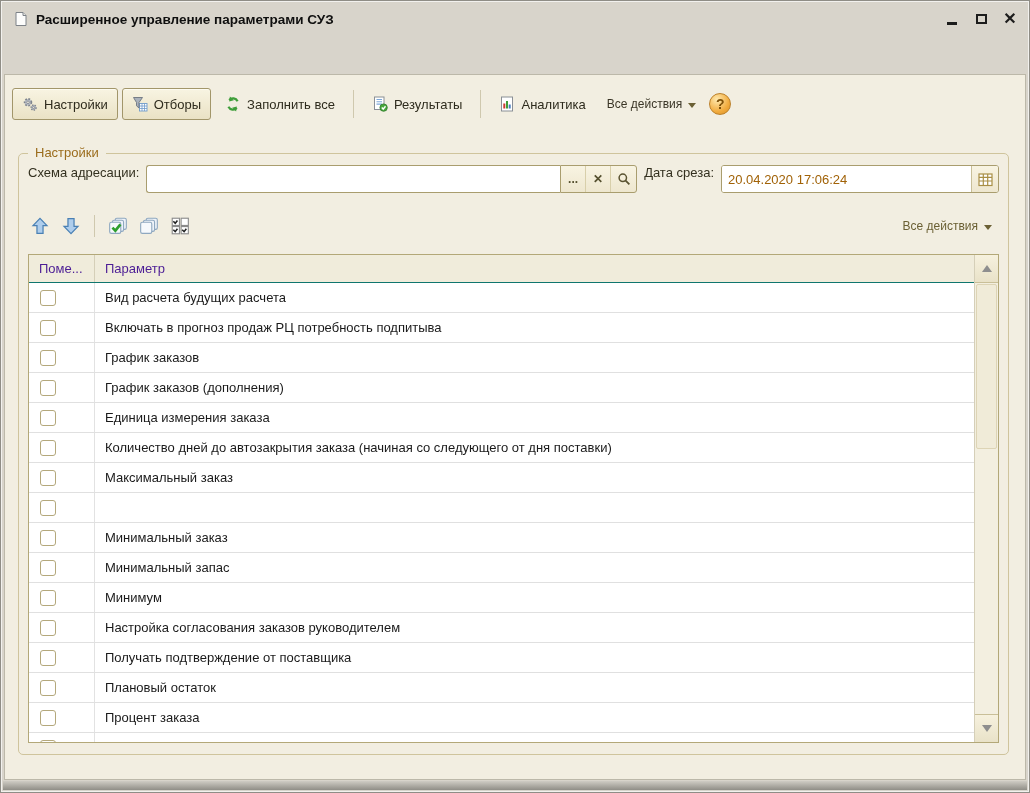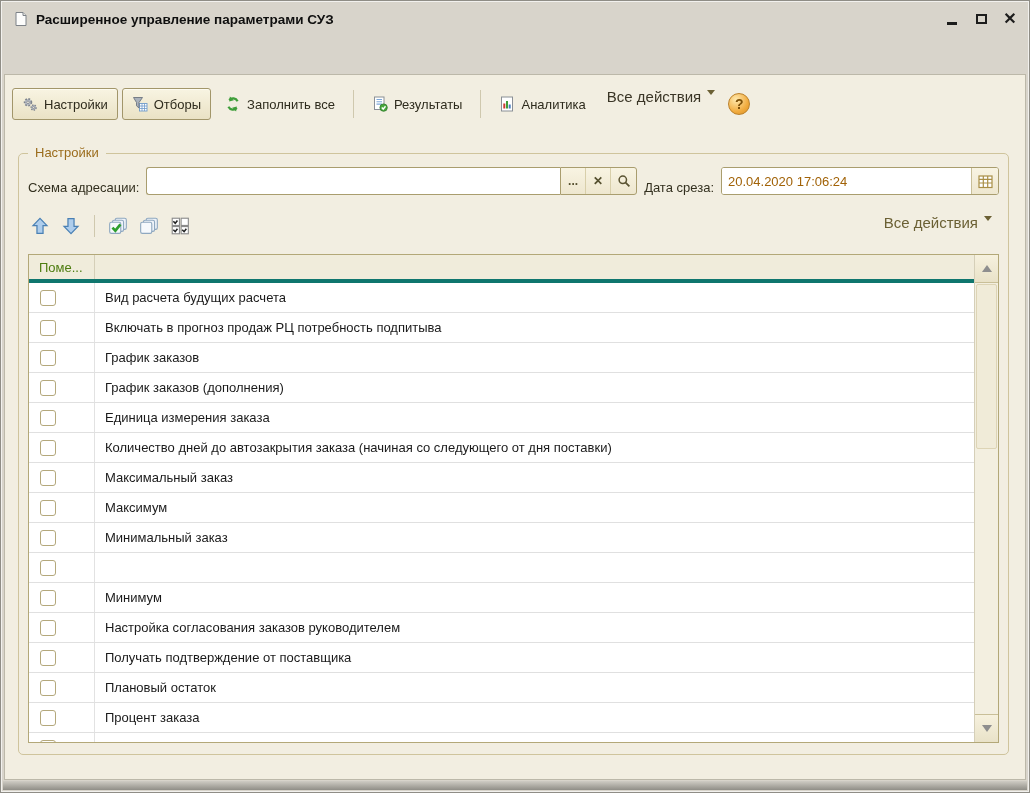--- a/index.html
+++ b/index.html
@@ -29,38 +29,38 @@
 
   
   .mtb { position:absolute; top:0; left:0; right:0; height:56px;
     display:flex; align-items:center; gap:4px; padding:10px 7px 8px; }
   .tb-btn { display:inline-flex; align-items:center; gap:6px; height:32px; padding:0 9px;
     font-family:inherit; font-size:13px; color:#2e2b1d; background:transparent;
     border:1px solid transparent; border-radius:3px; cursor:default; white-space:nowrap; }
   .tb-btn.pressed { background:linear-gradient(#f8f4e2,#eae2c5);
     border-color:#a2966a; box-shadow: inset 0 1px 0 #fdfbf1; }
   .tb-sep { width:1px; height:28px; background:#cfc8ae; margin:0 4px; }
-  .all-actions { display:inline-flex; gap:6px; height:32px; padding:0 7px;
-    font-size:15px; color:#3a3526; cursor:default; white-space:nowrap; }
+  .all-actions { display:inline-flex; align-items:center; gap:6px; height:32px; padding:0 7px;
+    font-size:12px; color:#3a3526; cursor:default; white-space:nowrap; }
   .caret { width:0; height:0; border-left:4px solid transparent; border-right:4px solid transparent;
     border-top:5px solid #6b6034; margin-top:2px; }
   .help-btn { width:22px; height:22px; border-radius:50%; margin-left:2px;
     background:radial-gradient(circle at 35% 28%, #ffe9ae, #f1ab3e 62%, #d78e23);
     border:1px solid #bc812a; color:#7e5008; font-weight:bold; font-size:14px;
     display:flex; align-items:center; justify-content:center; cursor:default; }
 
   
   .groupbox { position:absolute; top:78px; left:13px; right:16px; bottom:24px;
     border:1px solid #cfc49c; border-radius:5px; }
   .groupbox-label { position:absolute; top:-9px; left:9px; background:#f2eee1;
     padding:0 7px; color:#9b6c1c; font-size:13px; }
 
   
   .settings-row { position:absolute; top:11px; left:9px; right:9px; height:30px;
-    display:flex; align-items:flex-end; gap:7px; font-size:13px; color:#33301f; }
+    display:flex; align-items:flex-start; gap:7px; font-size:13px; color:#33301f; }
   .addr-wrap { flex:1; display:flex; height:28px; }
   .txt-input { border:1px solid #a99d6e; background:#fff; font-family:inherit; font-size:13px;
     color:#a16207; padding:0 6px; outline:none; }
   .addr-input { flex:1; border-radius:3px 0 0 3px; border-right:none; }
   .addr-btns { display:flex; align-items:stretch; border:1px solid #a99d6e;
     border-radius:0 3px 3px 0; background:linear-gradient(#f8f4e2,#eee7cf); overflow:hidden; }
   .mini-btn { width:25px; display:flex; align-items:center; justify-content:center;
     color:#55502f; font-size:12px; font-weight:bold; border-right:1px solid #d8cfaa; cursor:default; }
   .mini-btn:last-child { border-right:none; }
   .date-wrap { width:278px; display:flex; height:28px; border:1px solid #a99d6e;
@@ -72,22 +72,22 @@
   
   .ttb { position:absolute; top:55px; left:9px; right:9px; height:34px;
     display:flex; align-items:center; gap:7px; }
   .icon-btn { width:24px; height:24px; display:flex; align-items:center; justify-content:center; cursor:default; }
   .ttb .all-actions { margin-left:auto; color:#6b6034; height:24px; }
 
   
   .tbl { position:absolute; top:100px; left:9px; right:9px; bottom:11px;
     border:1px solid #b3a878; background:#fff; overflow:hidden; }
   .thead { position:absolute; top:0; left:0; right:0; height:28px; background:#f0ecdb;
-    border-bottom:4px solid #0f766e; display:flex; align-items:center;
-    color:#4d7c0f; font-size:13px; }
+    border-bottom:1px solid #0f766e; display:flex; align-items:center;
+    color:#4c1d95; font-size:13px; }
   .th1 { width:66px; height:100%; display:flex; align-items:center; padding-left:10px;
     border-right:1px solid #d5cfb8; }
   .th2 { flex:1; padding-left:10px; }
   .tbody { position:absolute; top:28px; left:0; right:24px; bottom:0; overflow:hidden; }
   .row { height:30px; display:flex; align-items:stretch; background:#fff;
     border-bottom:1px solid #e0e0e0; }
   .cell-check { width:66px; display:flex; align-items:center; border-right:1px solid #e2e2e2; }
   .checkbox { width:16px; height:16px; margin-left:11px; background:#fff;
     border:1px solid #b4a87c; border-radius:3px; }
   .cell-param { flex:1; display:flex; align-items:center; padding-left:10px;
@@ -271,20 +271,21 @@
         </span>
         <span class="all-actions">
           <span>Все действия</span>
           <span class="caret"></span>
         </span>
       </div>
 
       <div class="tbl">
         <div class="thead">
           <span class="th1">Поме...</span>
+          <span class="th2">Параметр</span>
         </div>
         <div class="tbody" id="tbody">
 
   <div class="row">
     <span class="cell-check">
       <span class="checkbox"></span>
     </span>
     <span class="cell-param">Вид расчета будущих расчета</span>
   </div>
 
@@ -327,34 +328,34 @@
     <span class="cell-check">
       <span class="checkbox"></span>
     </span>
     <span class="cell-param">Максимальный заказ</span>
   </div>
 
   <div class="row">
     <span class="cell-check">
       <span class="checkbox"></span>
     </span>
-    <span class="cell-param">Максимум</span>
   </div>
 
   <div class="row">
     <span class="cell-check">
       <span class="checkbox"></span>
     </span>
     <span class="cell-param">Минимальный заказ</span>
   </div>
 
   <div class="row">
     <span class="cell-check">
       <span class="checkbox"></span>
     </span>
+    <span class="cell-param">Минимальный запас</span>
   </div>
 
   <div class="row">
     <span class="cell-check">
       <span class="checkbox"></span>
     </span>
     <span class="cell-param">Минимум</span>
   </div>
 
   <div class="row">

